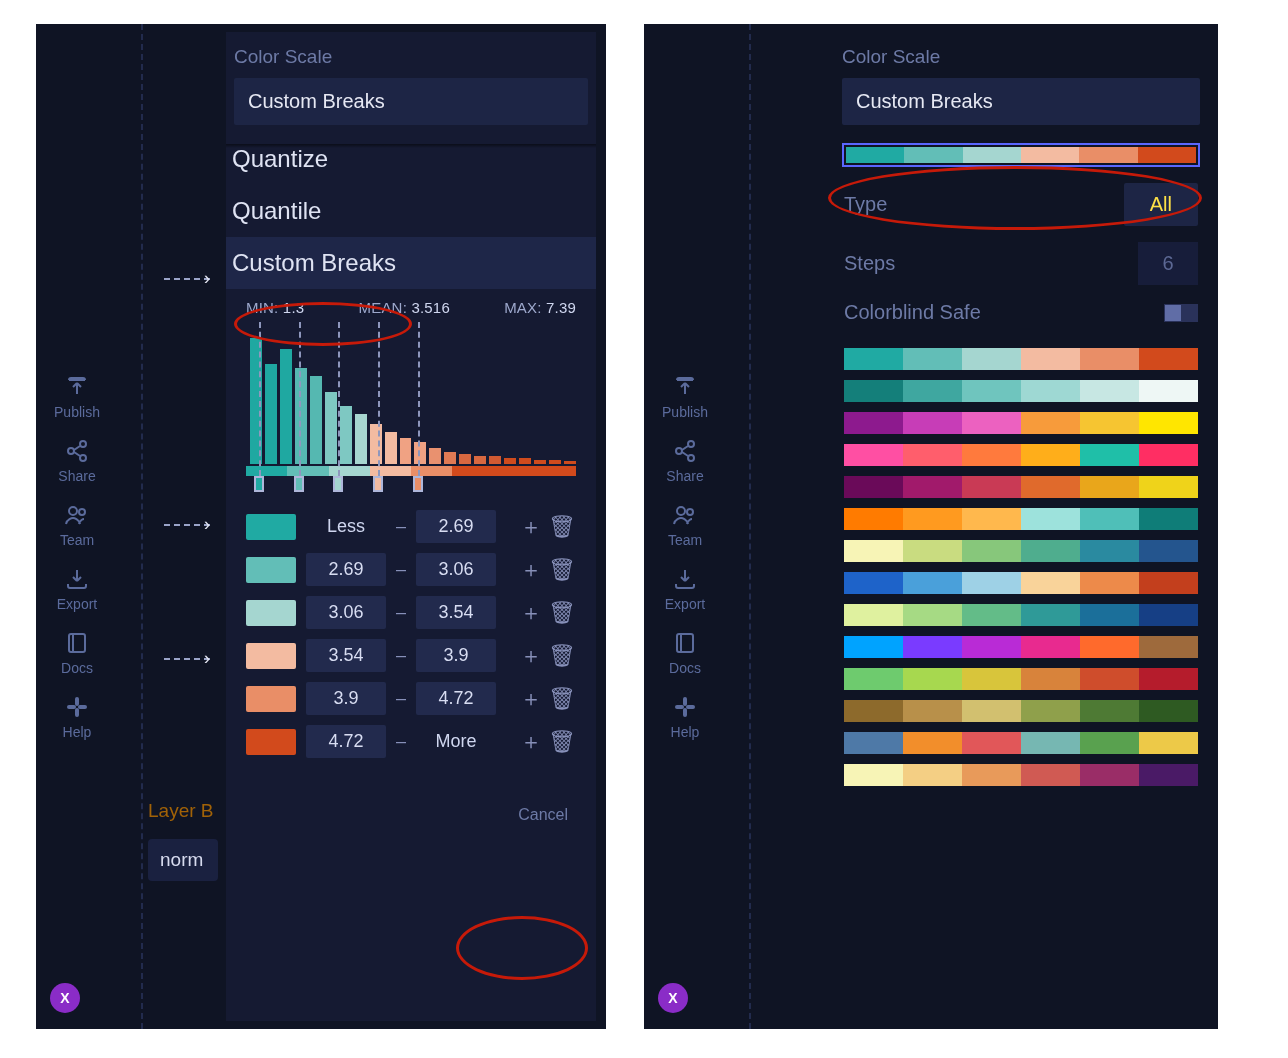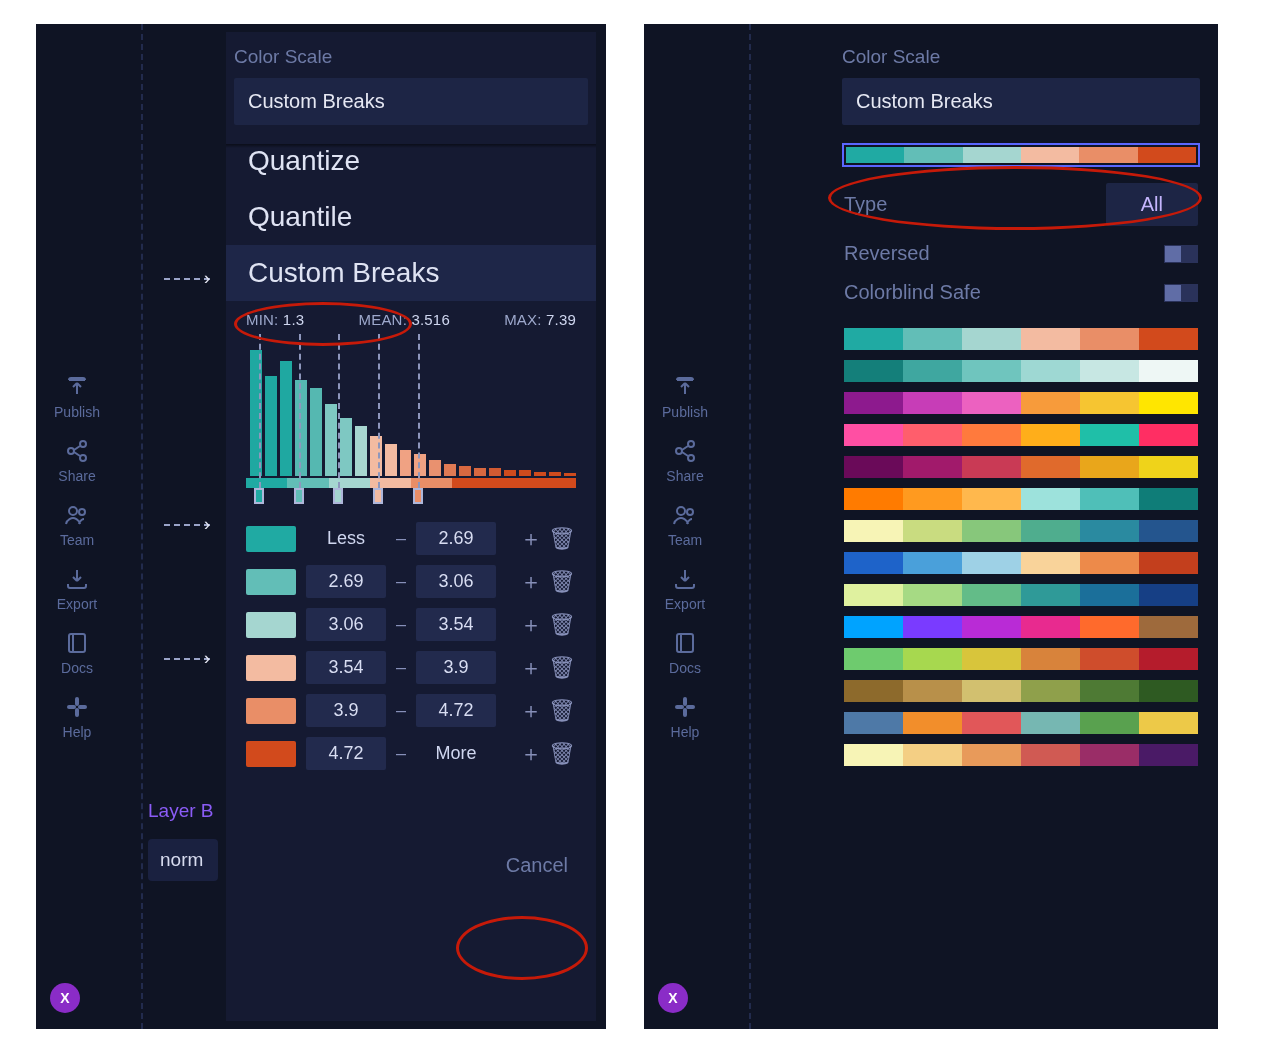--- a/index.html
+++ b/index.html
@@ -11,32 +11,32 @@
   
   .sidebar { position:absolute; left:0; top:350px; width:82px; display:flex; flex-direction:column; align-items:center; gap:18px; }
   .side-item { display:flex; flex-direction:column; align-items:center; color:#5b6b9c; font-size:14px; cursor:pointer; gap:4px; }
   .side-item .ico { width:26px; height:26px; display:flex; align-items:center; justify-content:center; }
   .xcircle { position:absolute; left:14px; bottom:16px; width:30px; height:30px; background:#8a2cc7; border-radius:50%; display:flex; align-items:center; justify-content:center; color:#fff; font-weight:700; font-size:14px; }
 
   
   .v-dash { position:absolute; left:105px; top:0; bottom:0; border-left:2px dashed #222b4d; }
   .h-dash { position:absolute; left:128px; height:0; border-top:2px dashed #9aa4c8; }
   .chev { position:absolute; color:#e6e8f3; font-size:18px; left:168px; }
-  .layer-peek { position:absolute; left:112px; top:776px; color:#8b5cf6; font-size:19px; }
+  .layer-peek { position:absolute; left:112px; top:776px; color:#a16207; font-size:19px; }
   .norm-peek { position:absolute; left:112px; top:815px; background:#1a2140; padding:10px 12px; color:#d7dbef; font-size:19px; border-radius:4px; width:70px; overflow:hidden; white-space:nowrap;}
 
   
   .panel { position:absolute; left:190px; top:8px; right:10px; background:#151a32; }
   .panelR { position:absolute; left:190px; top:8px; right:10px; }
   .shadow-line { position:absolute; left:0; right:0; height:4px; background:linear-gradient(#00000080,transparent); }
   .section-label { color:#6d7aa6; font-size:19px; padding:14px 8px 10px 8px; }
   .dropdown { margin:0 8px; background:#1d2545; color:#e6e8f3; font-size:20px; padding:12px 14px; border-radius:2px; }
 
   .option-list { margin-top:8px; }
-  .opt { color:#dfe3f3; font-size:28px; padding:12px 22px; background:#151a32; }
+  .opt { color:#dfe3f3; font-size:24px; padding:12px 6px; background:#151a32; }
   .opt.sel { background:#1e2648; }
 
   .stats-row { display:flex; justify-content:space-between; color:#9da8cc; font-size:15px; padding:10px 20px 0 20px; letter-spacing:.2px;}
   .stats-row b { color:#cfd6ef; font-weight:500; }
 
   
   .chart-area { position:relative; height:160px; margin:6px 20px 0 20px; }
   .chart-bars { position:absolute; bottom:18px; left:0; right:0; height:140px; display:flex; align-items:flex-end; gap:3px; padding-left:4px; }
   .chart-bars div { width:13px; background:#179; }
   .chart-grad { position:absolute; bottom:6px; left:0; right:0; height:10px; display:flex; }
@@ -49,29 +49,29 @@
   .brk-row { display:flex; align-items:center; gap:10px; color:#cfd6ef; font-size:18px; }
   .swatch { width:50px; height:26px; border-radius:2px; }
   .valbox { background:#222a4d; width:80px; text-align:center; padding:6px 0; color:#d8ddf2; border-radius:2px;}
   .valplain { width:80px; text-align:center; color:#cfd6ef;}
   .dashsep { color:#8790b9; }
   .rowicons { margin-left:auto; display:flex; gap:6px; color:#8790b9; }
   .rowicons span { font-size:22px; line-height:1; cursor:pointer;}
 
   
   .footer-btns { display:flex; justify-content:flex-end; gap:10px; padding:40px 20px 16px 20px; align-items:center;}
-  .btn-cancel { color:#6d7aa6; font-size:20px; padding:8px 8px; background:none; border:none; cursor:pointer;margin-top:36px;}
+  .btn-cancel { color:#6d7aa6; font-size:16px; padding:8px 8px; background:none; border:none; cursor:pointer;}
   .btn-confirm { color:#5a66ff; font-size:20px; padding:10px 20px; background:none; border:2px solid #5a66ff; font-weight:600; cursor:pointer;}
 
   
   .gradient-strip { height:24px; display:flex; margin:18px 8px 0 8px; border:2px solid #5a66ff; padding:2px;}
   .gradient-strip.nopad { border:none; padding:0; height:22px; margin:0; }
   .gradient-strip div { flex:1; }
   .kv { display:flex; align-items:center; justify-content:space-between; color:#6d7aa6; font-size:20px; padding:16px 10px 0 10px;}
-  .kv .pill { background:#1d2545; padding:10px 35px; color:#c4b5fd; border-radius:2px; min-width:60px; text-align:left;}
+  .kv .pill { background:#1d2545; padding:10px 26px; color:#fde047; border-radius:2px; min-width:60px; text-align:left;}
   .kv .pilldim { background:#171d3a; padding:10px 22px; color:#5c6894; min-width:60px; text-align:center;}
   .toggle { width:34px; height:18px; background:#2a325a; position:relative; border-radius:0;}
   .toggle::after { content:''; position:absolute; width:16px; height:16px; background:#606da6; top:1px; left:1px;}
 
   .palette-list { margin:24px 10px 0 10px; display:flex; flex-direction:column; gap:10px; }
 
   
   .red-ring { position:absolute; border:3px solid #c61a09; border-radius:50%; pointer-events:none; }
 </style>
 </head>
@@ -360,25 +360,25 @@
         <div style="background: rgb(165, 214, 208);"></div>
         <div style="background: rgb(243, 187, 161);"></div>
         <div style="background: rgb(233, 142, 103);"></div>
         <div style="background: rgb(210, 74, 28);"></div>
       </div>
 
     <div class="kv">
       <span>Type</span>
       <span class="pill">All</span>
     </div>
+    <div class="kv">
+      <span>Steps</span>
+      <span class="pilldim">6</span>
+    </div>
     <div id="toggles">
-        <div class="kv">
-          <span>Reversed</span>
-    <span class="toggle"></span>
-        </div>
         <div class="kv">
           <span>Colorblind Safe</span>
     <span class="toggle"></span>
         </div>
       </div>
 
     <div class="palette-list" id="palettes">
         <div class="gradient-strip nopad">
           <div style="background: rgb(32, 170, 163);"></div>
           <div style="background: rgb(98, 190, 183);"></div>

